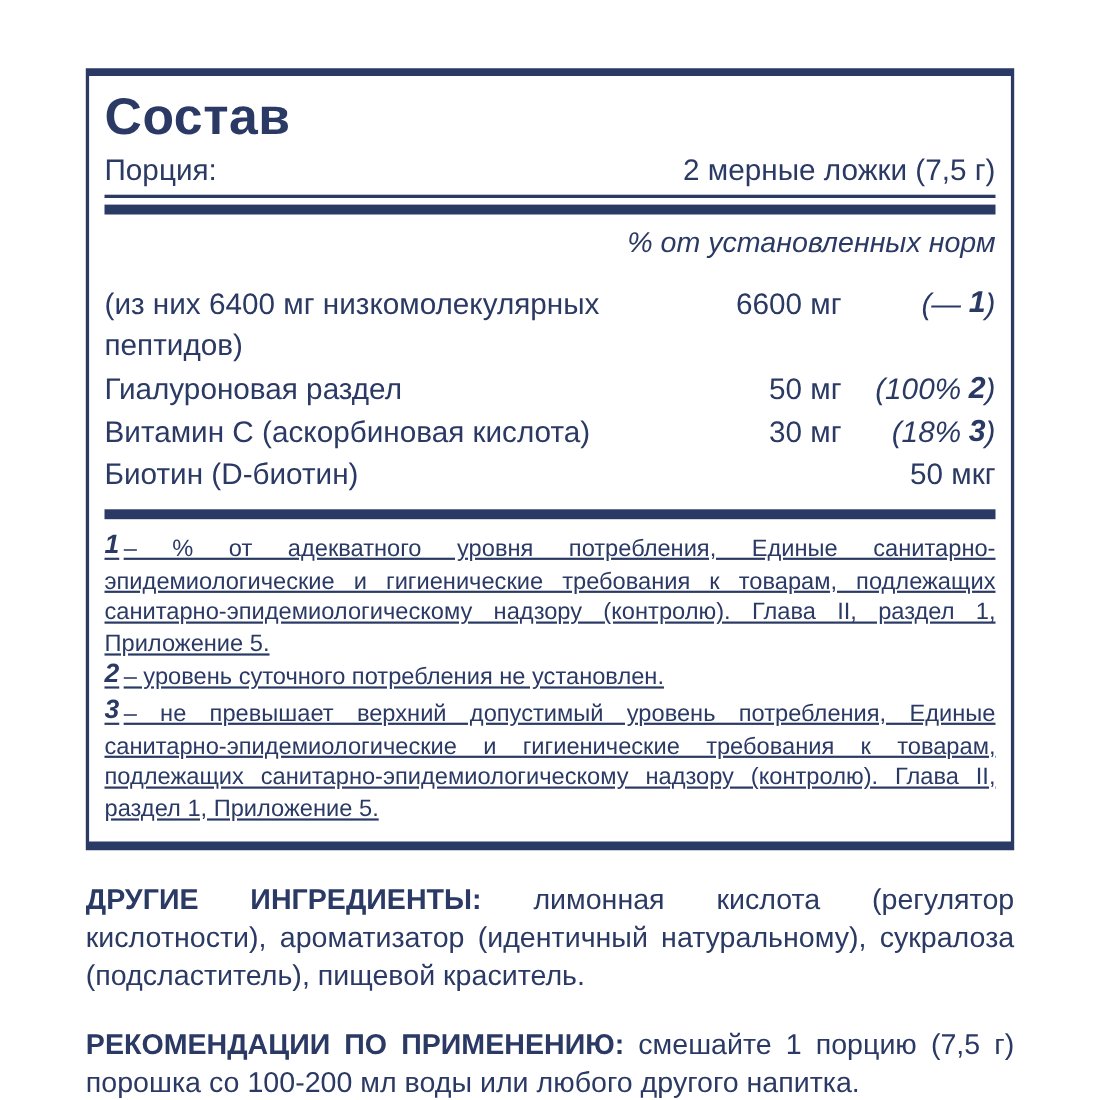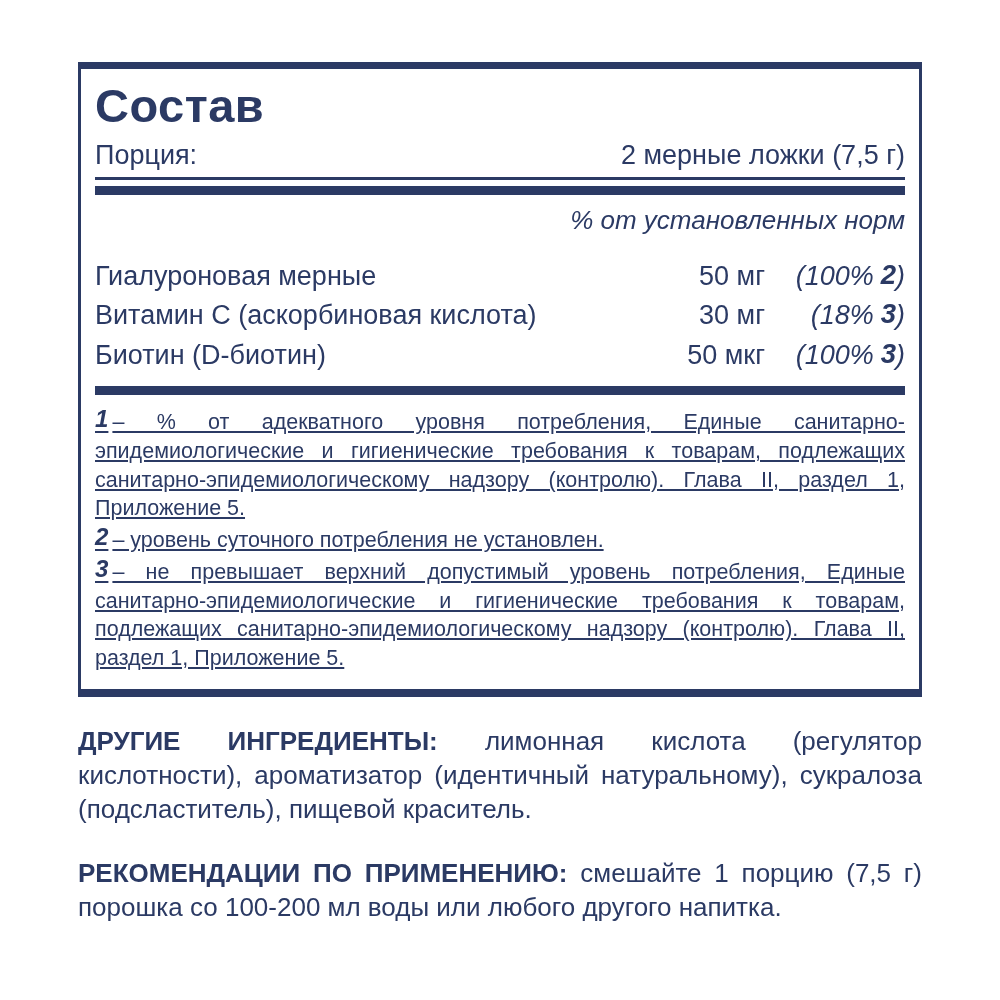--- a/index.html
+++ b/index.html
@@ -127,38 +127,42 @@
     </div>
 
     <div class="thin-rule"></div>
 
 
     <div class="thick-bar bar-top"></div>
 
     <div class="percent-header">% от установленных норм</div>
 
     <div>
+      <div class="ing-flex">
+        <span class="ing-name">(из них 6400 мг низкомолекулярных пептидов)</span>
+        <span class="amount-col">6600 мг</span>
+        <span class="percent-col"><span>(—</span><span class="percent-ref">1</span><span>)</span></span>
+      </div>
     </div>
 
     <div class="ing-flex">
-      <span class="ing-name">Гиалуроновая мерные</span>
+      <span class="ing-name">Гиалуроновая раздел</span>
       <span class="amount-col">50 мг</span>
       <span class="percent-col"><span>(100%</span><span class="percent-ref">2</span><span>)</span></span>
     </div>
 
     <div class="ing-flex">
       <span class="ing-name">Витамин C (аскорбиновая кислота)</span>
       <span class="amount-col">30 мг</span>
       <span class="percent-col"><span>(18%</span><span class="percent-ref">3</span><span>)</span></span>
     </div>
 
     <div class="ing-flex">
       <span class="ing-name">Биотин (D-биотин)</span>
       <span class="amount-col">50 мкг</span>
-      <span class="percent-col"><span>(100%</span><span class="percent-ref">3</span><span>)</span></span>
     </div>
 
     <div class="thick-bar bar-bottom"></div>
 
     <div class="footnotes">
       <div class="footnote">
         <p><span class="footnote-ref">1</span><span>– % от адекватного уровня потребления, Единые санитарно-эпидемиологические и гигиенические требования к товарам, подлежащих санитарно-эпидемиологическому надзору (контролю). Глава II, раздел 1, Приложение 5.</span></p>
       </div>
       <div class="footnote">
         <p><span class="footnote-ref">2</span><span>– уровень суточного потребления не установлен.</span></p>

